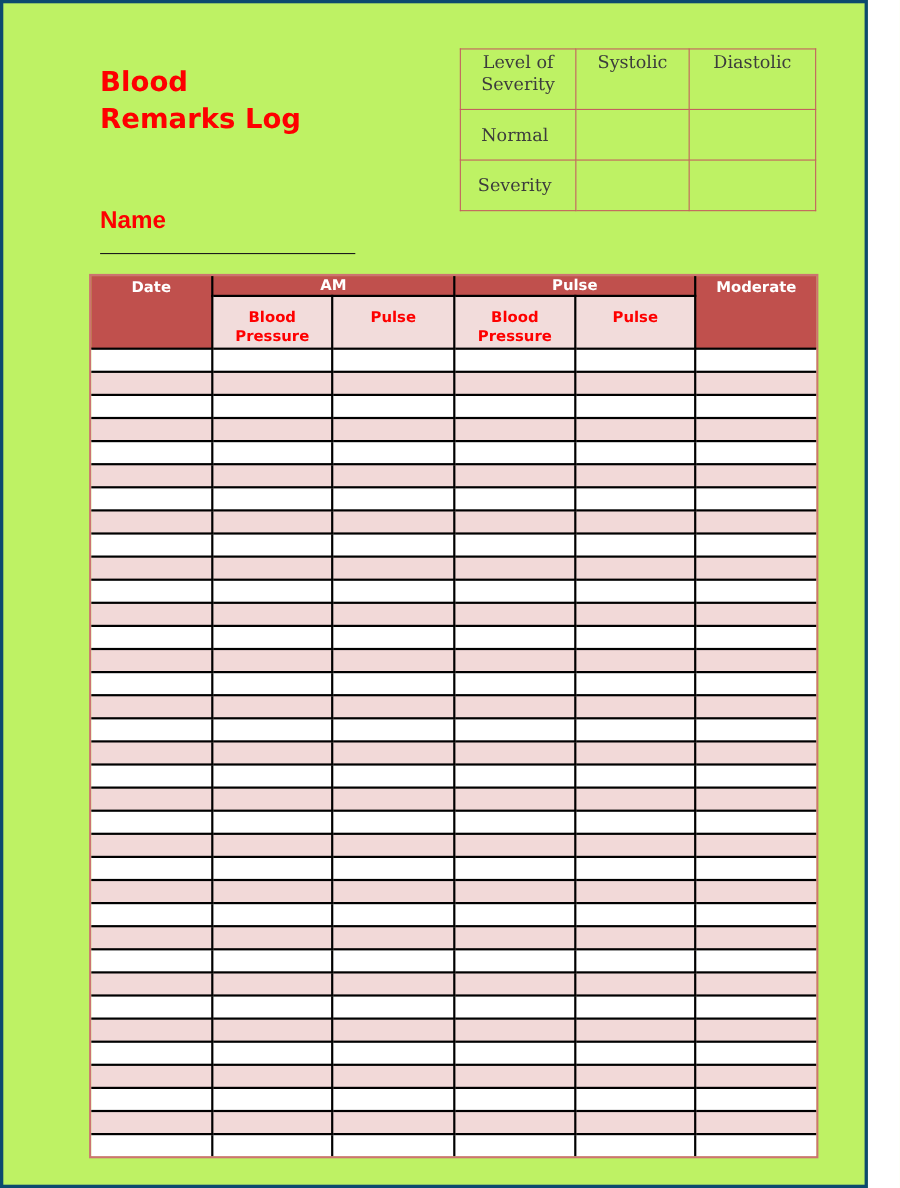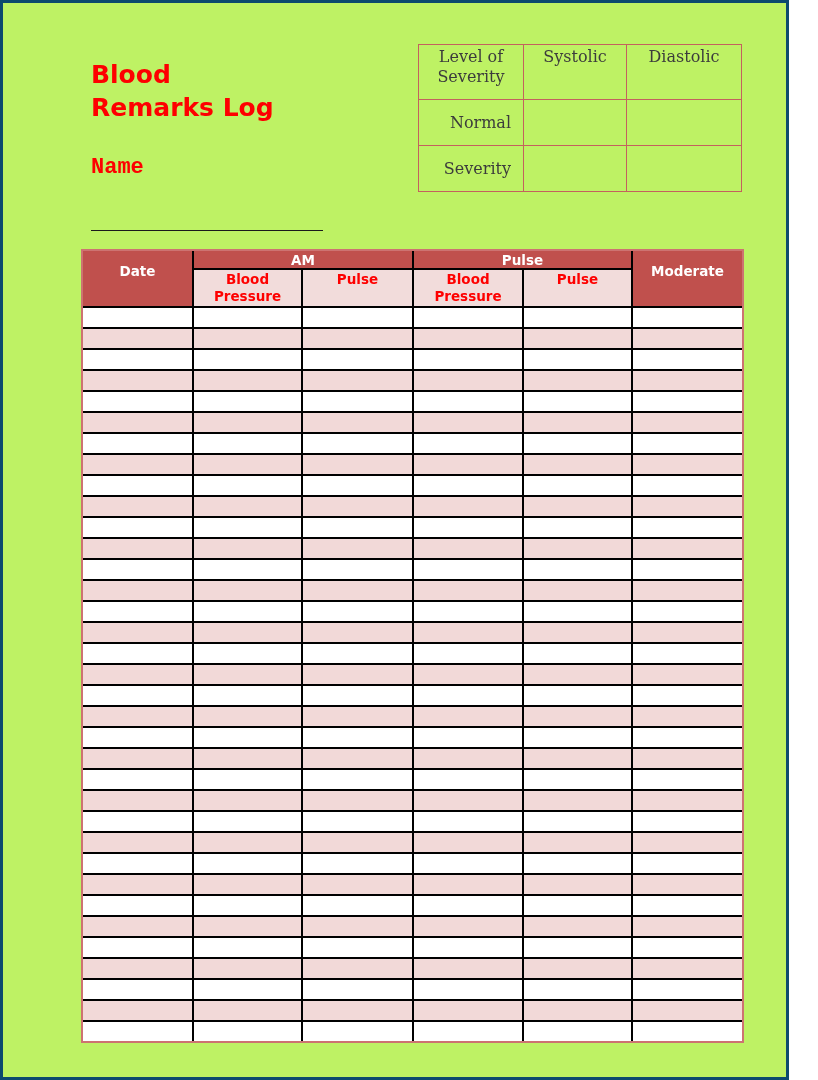--- a/index.html
+++ b/index.html
@@ -24,22 +24,22 @@
   }
 
   
   .doc-title{
     position:absolute;left:88px;top:55px;
     font-family:"DejaVu Sans",sans-serif;
     font-weight:bold;font-size:25px;line-height:33px;
     color:var(--title_red,#fe0000);
   }
   .name-label{
-    position:absolute;left:88px;top:152px;
-    font-family:Liberation Mono, monospace;
+    position:absolute;left:88px;top:184px;
+    font-family:Liberation Sans, sans-serif;
     font-weight:bold;font-size:22px;
     color:var(--title_red,#fe0000);
   }
   .name-line{
     position:absolute;left:88px;top:211px;
     width:232px;height:16px;
     border-bottom:1.5px solid #1b1b1b;
   }
 
   
@@ -51,21 +51,21 @@
   }
   table.severity th,table.severity td{
     border:1px solid var(--severity_border,#c4615e);
     padding:12px;font-weight:normal;
   }
   table.severity th{
     height:40px;vertical-align:top;text-align:center;
     padding-top:2px;line-height:20px;
   }
   table.severity td{height:21px;}
-  table.severity td.sev-label{text-align:right;padding-left:6px;}
+  table.severity td.sev-label{text-align:center;padding-left:6px;}
 
   
   .log-wrap{
     position:absolute;left:78px;top:246px;
     border:2px solid var(--log_outer_border,#cd7371);
   }
   table.log{
     border-collapse:collapse;table-layout:fixed;width:659px;
     font-family:"DejaVu Sans",sans-serif;font-size:13.5px;
   }
@@ -77,26 +77,26 @@
   table.log tr > *:first-child{border-left:none;}
   table.log tr > *:last-child{border-right:none;}
   table.log thead tr:first-child th{border-top:none;}
   table.log tbody tr:last-child td{border-bottom:none;}
 
   table.log th.dark{
     background:var(--header_dark_red,#c0504d);
     color:#ffffff;font-weight:bold;height:17px;
     text-align:center;vertical-align:middle;
   }
-  table.log th.dark.spanrows{vertical-align:top;padding-top:12px;}
+  table.log th.dark.spanrows{vertical-align:top;padding-top:2px;}
   table.log th.pink{
     background:var(--header_pink,#f2dcdb);
     color:var(--title_red,#fe0000);font-weight:bold;
     height:35px;line-height:17px;text-align:center;vertical-align:top;
-    padding-top:1px;
+    padding-top:11px;
   }
   table.log tbody td{height:19px;background:#ffffff;}
   table.log tbody tr:nth-child(even) td{background:var(--row_stripe_pink,#f2d9d8);}
 </style>
 </head>
 <body>
 
 <div class="page">
 
   <div class="doc-title">

